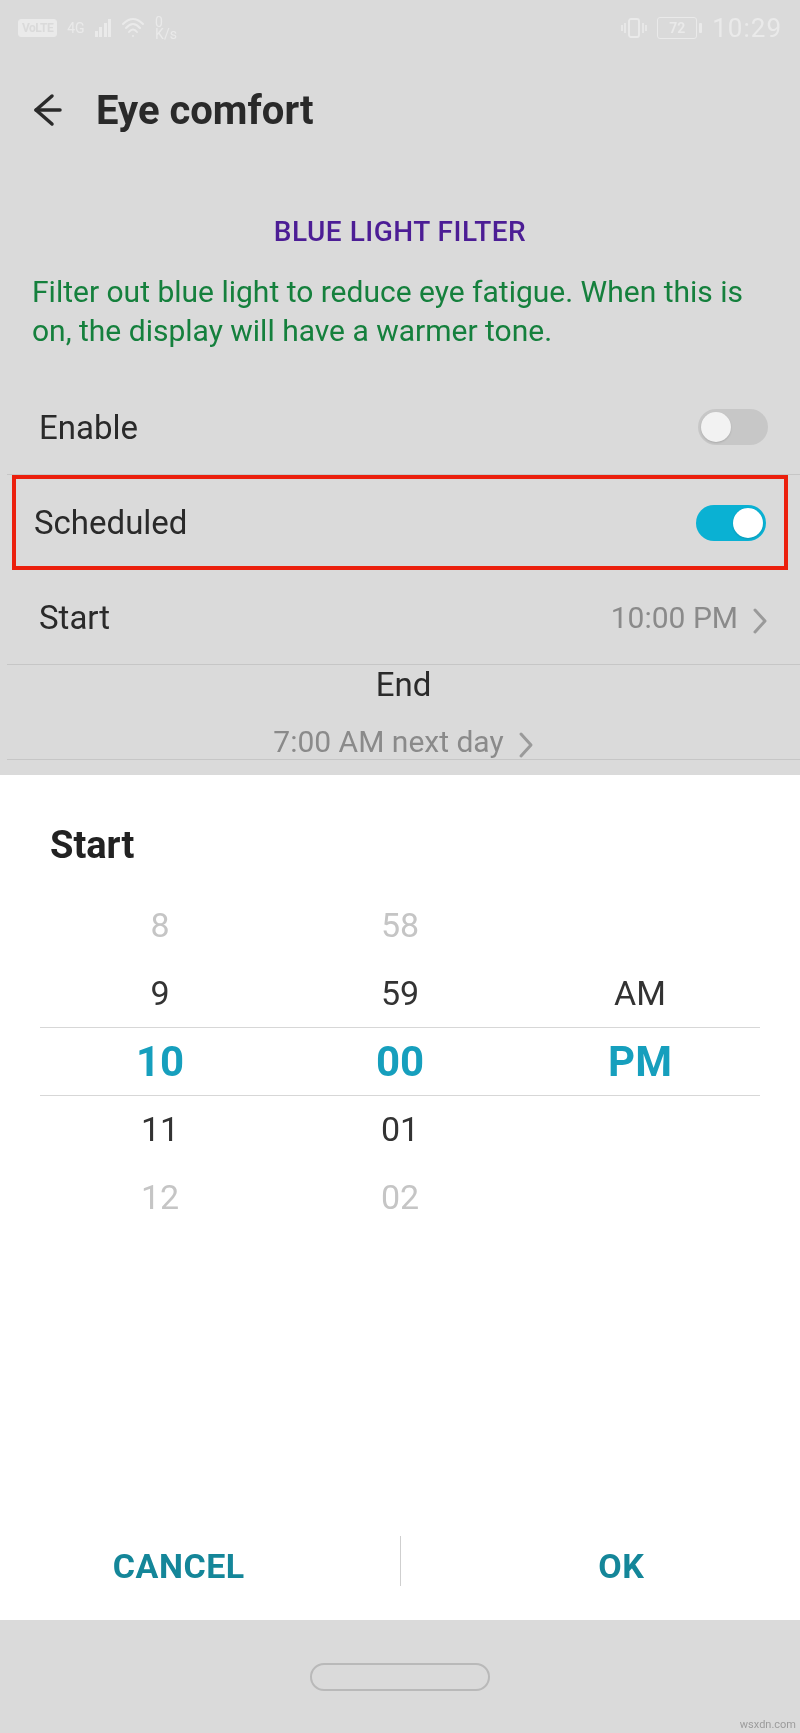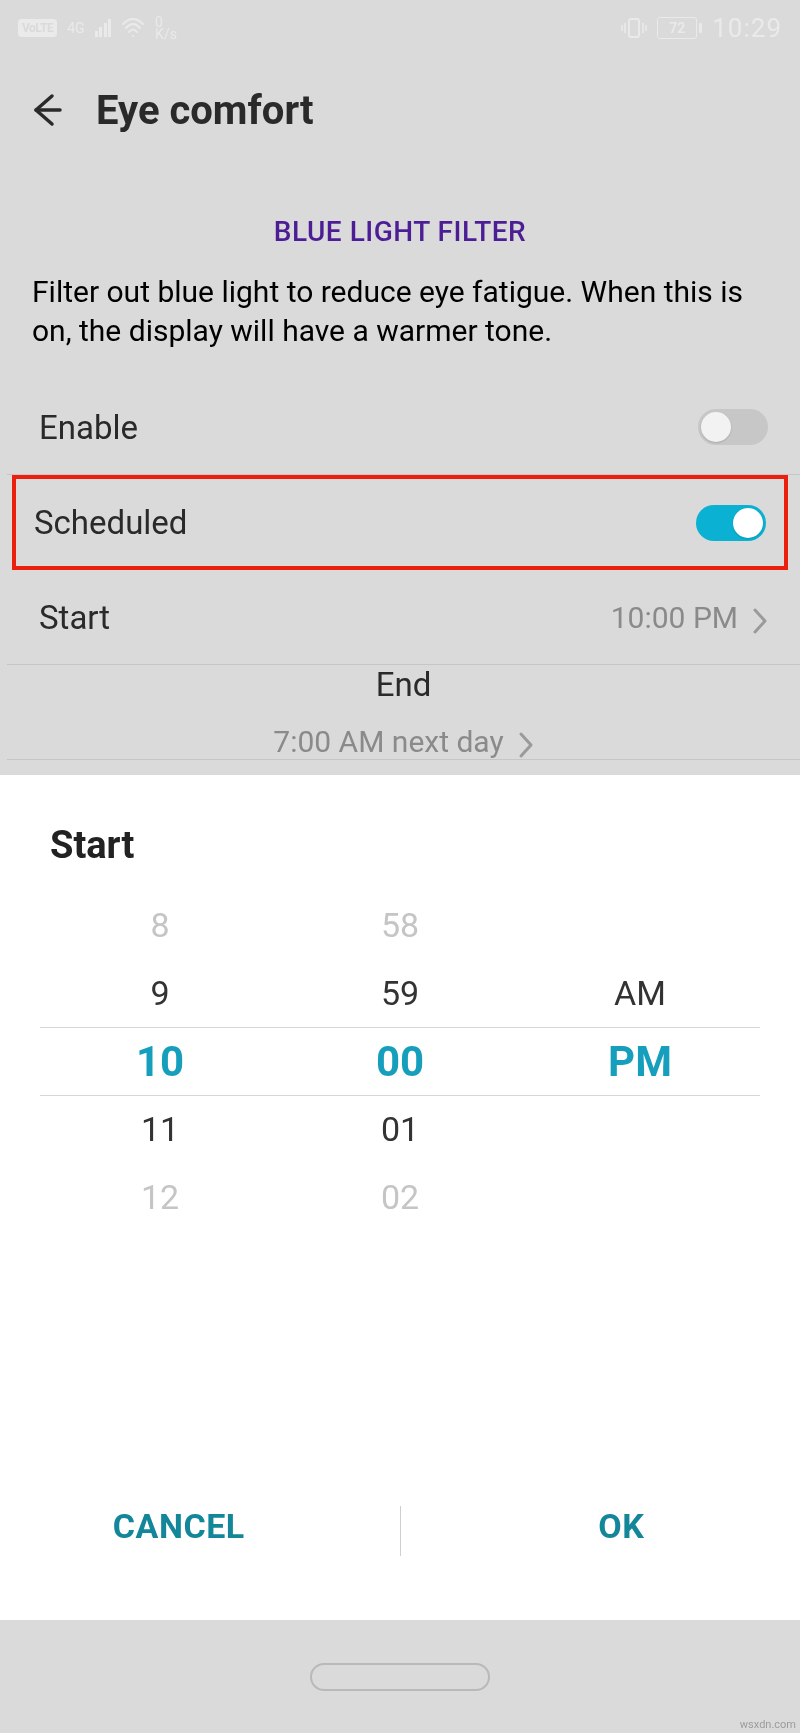--- a/index.html
+++ b/index.html
@@ -71,21 +71,21 @@
     padding: 50px 32px 10px 32px;
     font-size: 28px;
     font-weight: 500;
     color: #4c1d95;
     letter-spacing: 0.5px;
     text-align: center;
   }
   .section-desc {
     padding: 14px 32px 30px 32px;
     font-size: 30px;
-    color: #000000;
+    color: #15803d;
     line-height: 1.3;
   }
 
   .row {
     height: 95px;
     display:flex;
     align-items:center;
     justify-content:space-between;
     padding: 0 32px;
     border-bottom: 1px solid #c6c6c6;
@@ -169,21 +169,21 @@
     border-top: 1px solid #d7d7d7;
     position:absolute; left:40px; right:40px;
   }
 
   .dialog-actions {
     position:absolute;
     left:0; right:0;
     bottom: 34px;
     display:flex;
     height: 80px;
-    align-items:flex-start;
+    align-items:flex-end;
     gap:42px;
   }
   .dialog-btn {
     flex:1;
     text-align:center;
     font-size: 34px;
     font-weight: 700;
     color:#148699;
     letter-spacing:0.5px;
     cursor:pointer;

